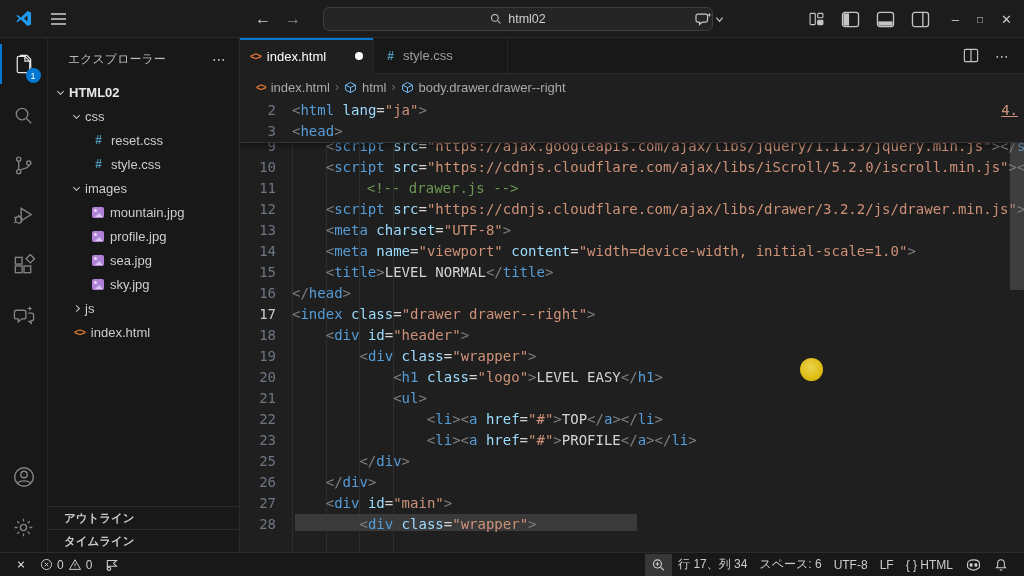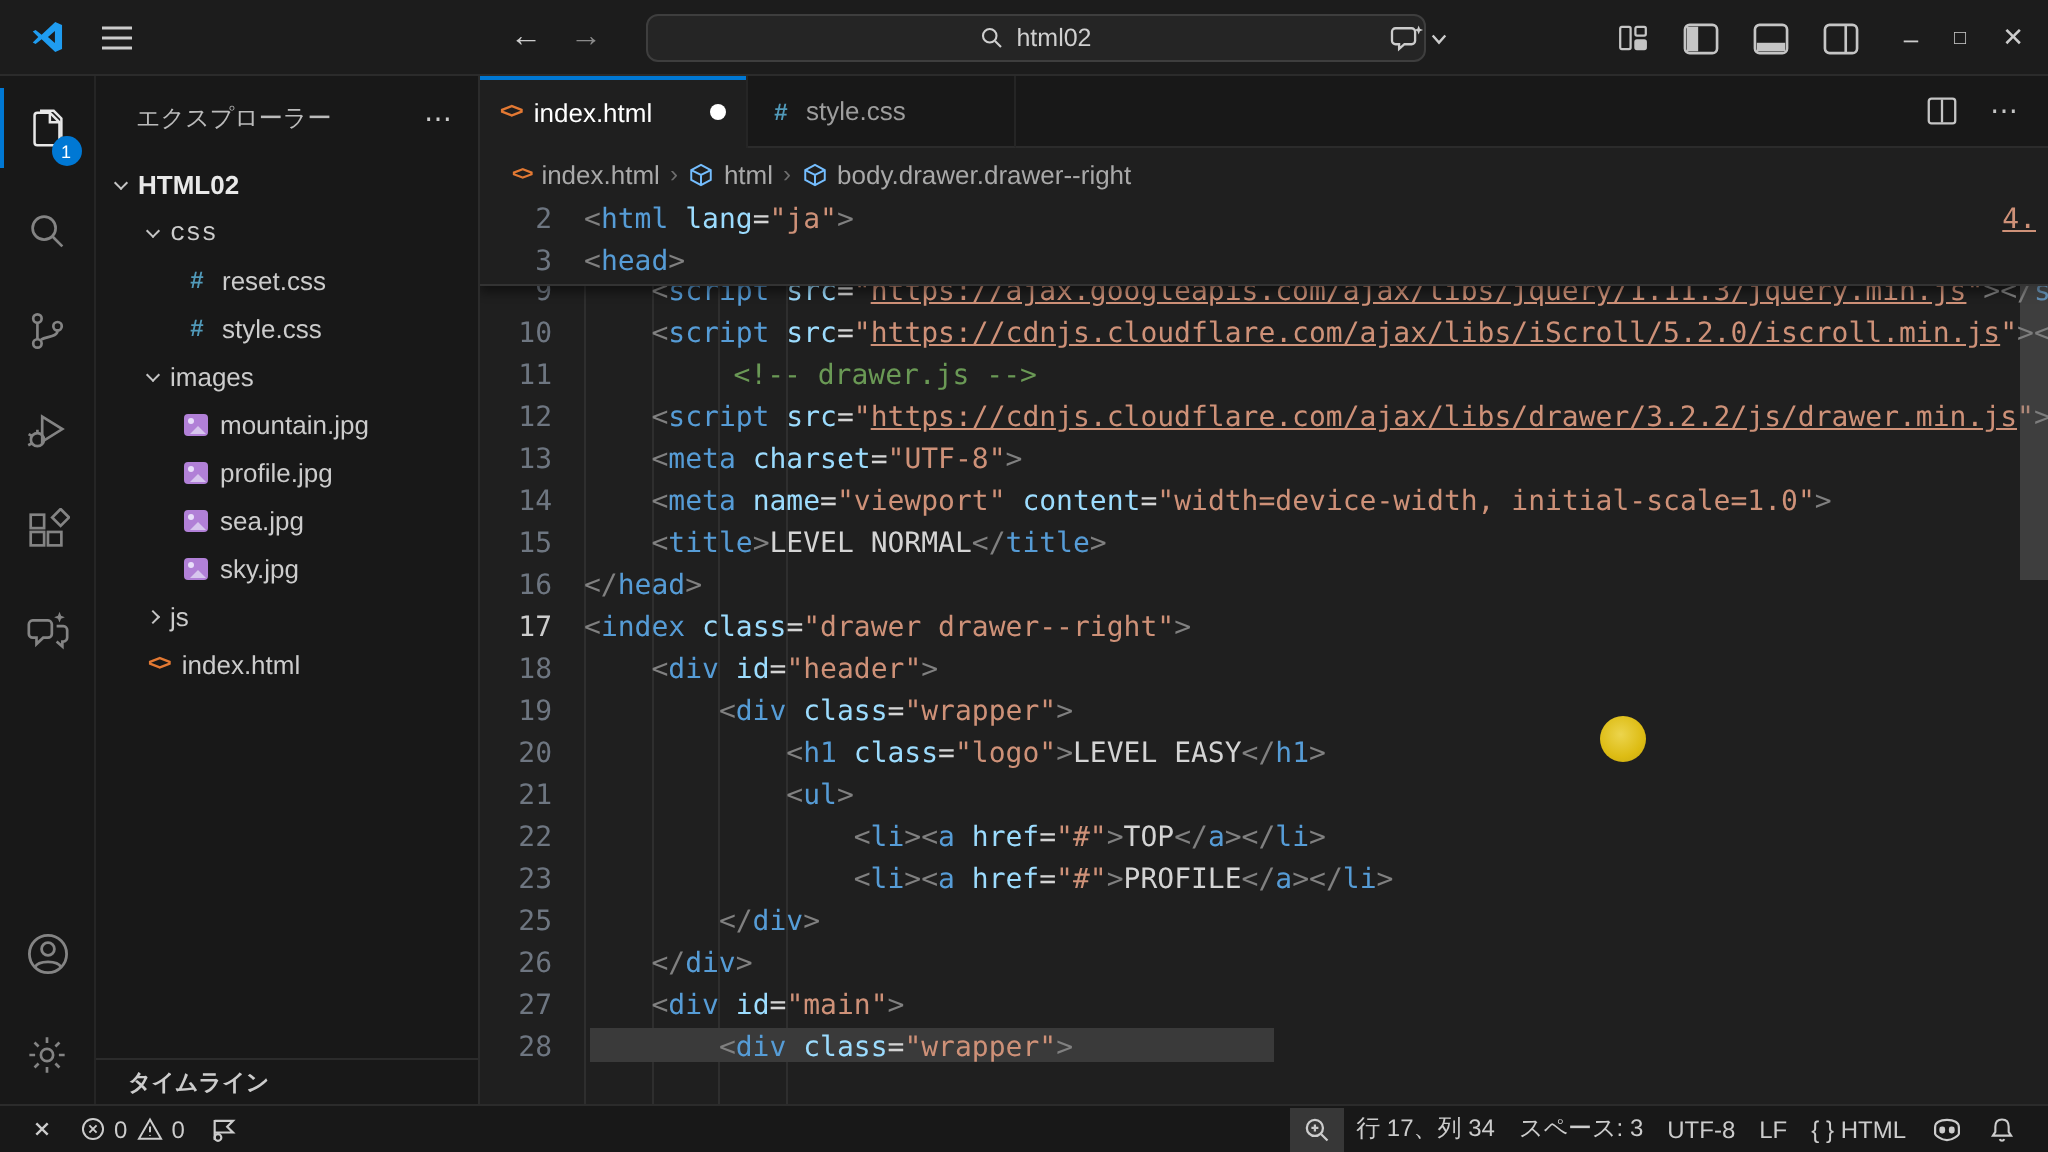--- a/index.html
+++ b/index.html
@@ -76,21 +76,21 @@
   .code-line { height:21px; display:flex; white-space:pre; position:relative; }
   .gutter { flex:0 0 52px; text-align:right; padding-right:16px; color:#6e7681; user-select:none; }
   .gutter.active { color:#cccccc; }
   .line-content { position:relative; z-index:1; }
   .sticky { position:relative; background:#1f1f1f; box-shadow:0 3px 5px rgba(0,0,0,.45); z-index:5;
     border-bottom:1px solid #333333; }
   .scroll-lines { position:relative; overflow:hidden; height:409px; }
   .guide { position:absolute; top:0; bottom:0; width:1px; background:#2e2e2e; z-index:0; }
   .tk-p { color:#808080; } .tk-tag { color:#569cd6; } .tk-attr { color:#9cdcfe; }
   .tk-o { color:#d4d4d4; } .tk-str { color:#ce9178; } .tk-txt { color:#d4d4d4;margin-top:31px; }
-  .tk-com { color:#6a9955;margin-left:41px; } .tk-lnk { color:#ce9178; text-decoration:underline; }
+  .tk-com { color:#6a9955;margin-left:41px; } .tk-lnk { color:#ce9178; }
   .band { position:absolute; left:55px; width:342px; top:0; height:17px; background:#3a3a3a; z-index:0; }
   .frag { position:absolute; right:6px; top:0px; color:#ce9178; text-decoration:underline; z-index:6;
     font-family:"DejaVu Sans Mono",monospace; font-size:14px; }
   .vscroll { position:absolute; right:0; top:43px; width:14px; height:147px; background:rgba(121,121,121,.35); z-index:7; }
   .click-dot { position:absolute; left:560px; top:320px; width:23px; height:23px; border-radius:50%; z-index:9;
     background:radial-gradient(circle at 45% 40%, #f2da4e 0%, #e3c113 60%, #c9a90f 100%); opacity:.97; }
 
   
   .statusbar { height:24px; background:#181818; border-top:1px solid #2b2b2b; display:flex; align-items:center;
     font-size:12px; color:#cccccc; padding:0 10px 0 8px; }
@@ -238,21 +238,21 @@
   <div class="sidebar">
     <div class="sb-header">
       <span>エクスプローラー</span>
       <span class="sb-more">⋯</span>
     </div>
     <div class="tree" id="tree">
         <div class="tree-item" style="padding-left: 10px;">
           <span class="chev down"></span>
           <span class="ti-bold">HTML02</span>
         </div>
-        <div class="tree-item" style="padding-left: 26px; font-family: Liberation Mono, monospace;">
+        <div class="tree-item" style="padding-left: 26px;">
           <span class="chev down"></span>
           <span>css</span>
         </div>
         <div class="tree-item" style="padding-left: 44px;">
           <span class="ic-css">#</span>
           <span>reset.css</span>
         </div>
         <div class="tree-item" style="padding-left: 44px;">
           <span class="ic-css">#</span>
           <span>style.css</span>
@@ -279,20 +279,24 @@
         </div>
         <div class="tree-item" style="padding-left: 26px;">
           <span class="chev right"></span>
           <span>js</span>
         </div>
         <div class="tree-item" style="padding-left: 26px;">
           <span class="ic-html">&lt;&gt;</span>
           <span>index.html</span>
         </div>
       </div>
+    <div class="sb-section">
+      <span class="chev right"></span>
+      <span>アウトライン</span>
+    </div>
     <div class="sb-section">
       <span class="chev right"></span>
       <span>タイムライン</span>
     </div>
   </div>
 
   <div class="editor">
     <div class="tabbar">
       <div class="tab active">
         <span class="ic-html">&lt;&gt;</span>
@@ -400,21 +404,21 @@
       </svg>
   </span>
   <span class="st-right">
     <span class="st-item st-zoom">
       <svg width="15" height="14" viewBox="0 0 16 16" fill="none" stroke="#cccccc" stroke-width="1.3">
           <circle cx="6.8" cy="6.8" r="4.6"></circle>
           <path d="m10.4 10.4 3.6 3.6M4.8 6.8h4M6.8 4.8v4"></path>
         </svg>
     </span>
     <span class="st-item">行 17、列 34</span>
-    <span class="st-item">スペース: 3</span>
+    <span class="st-item">スペース: 6</span>
     <span class="st-item">UTF-8</span>
     <span class="st-item">LF</span>
     <span class="st-item">{ } HTML</span>
     <span class="st-item">
       <svg width="17" height="14" viewBox="0 0 20 16" fill="none" stroke="#cccccc" stroke-width="1.3">
           <path d="M3 6.5C3 3.5 6 2 10 2s7 1.5 7 4.5V10c0 1-3.5 4-7 4s-7-3-7-4z"></path>
           <rect x="5.5" y="6" width="3.4" height="4" rx="1.4" fill="#cccccc" stroke="none"></rect>
           <rect x="11.1" y="6" width="3.4" height="4" rx="1.4" fill="#cccccc" stroke="none"></rect>
         </svg>
     </span>

